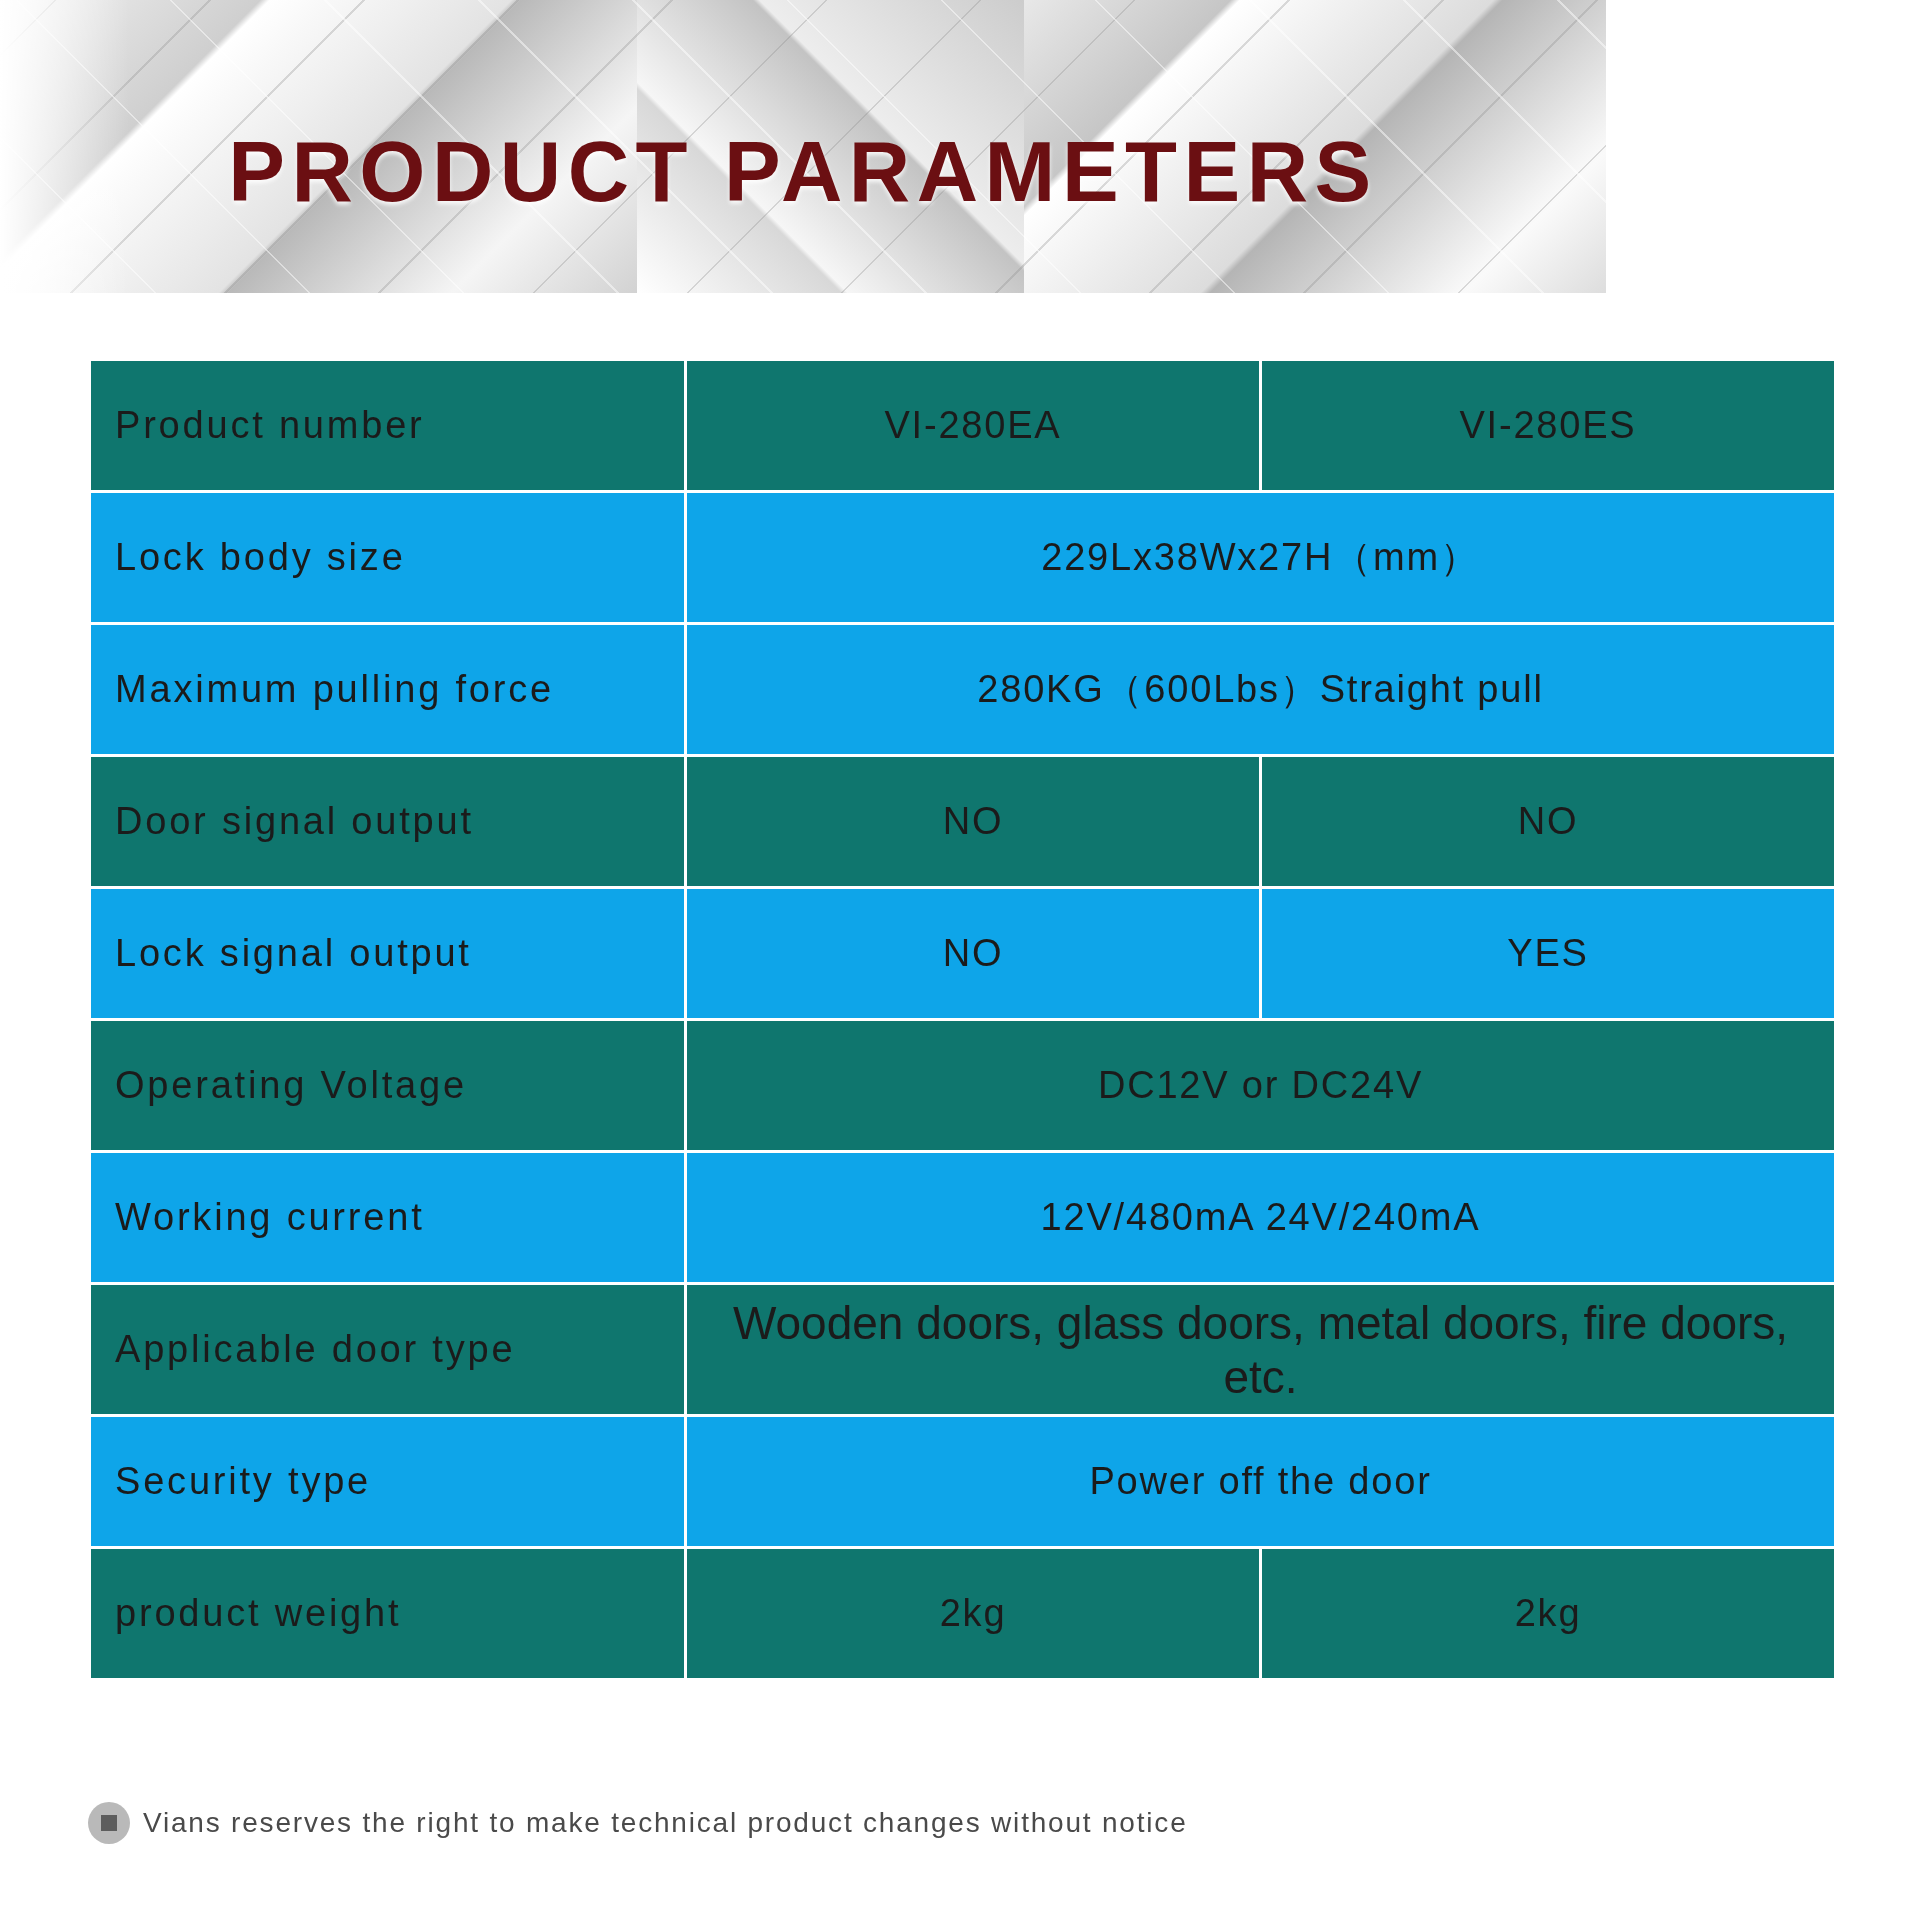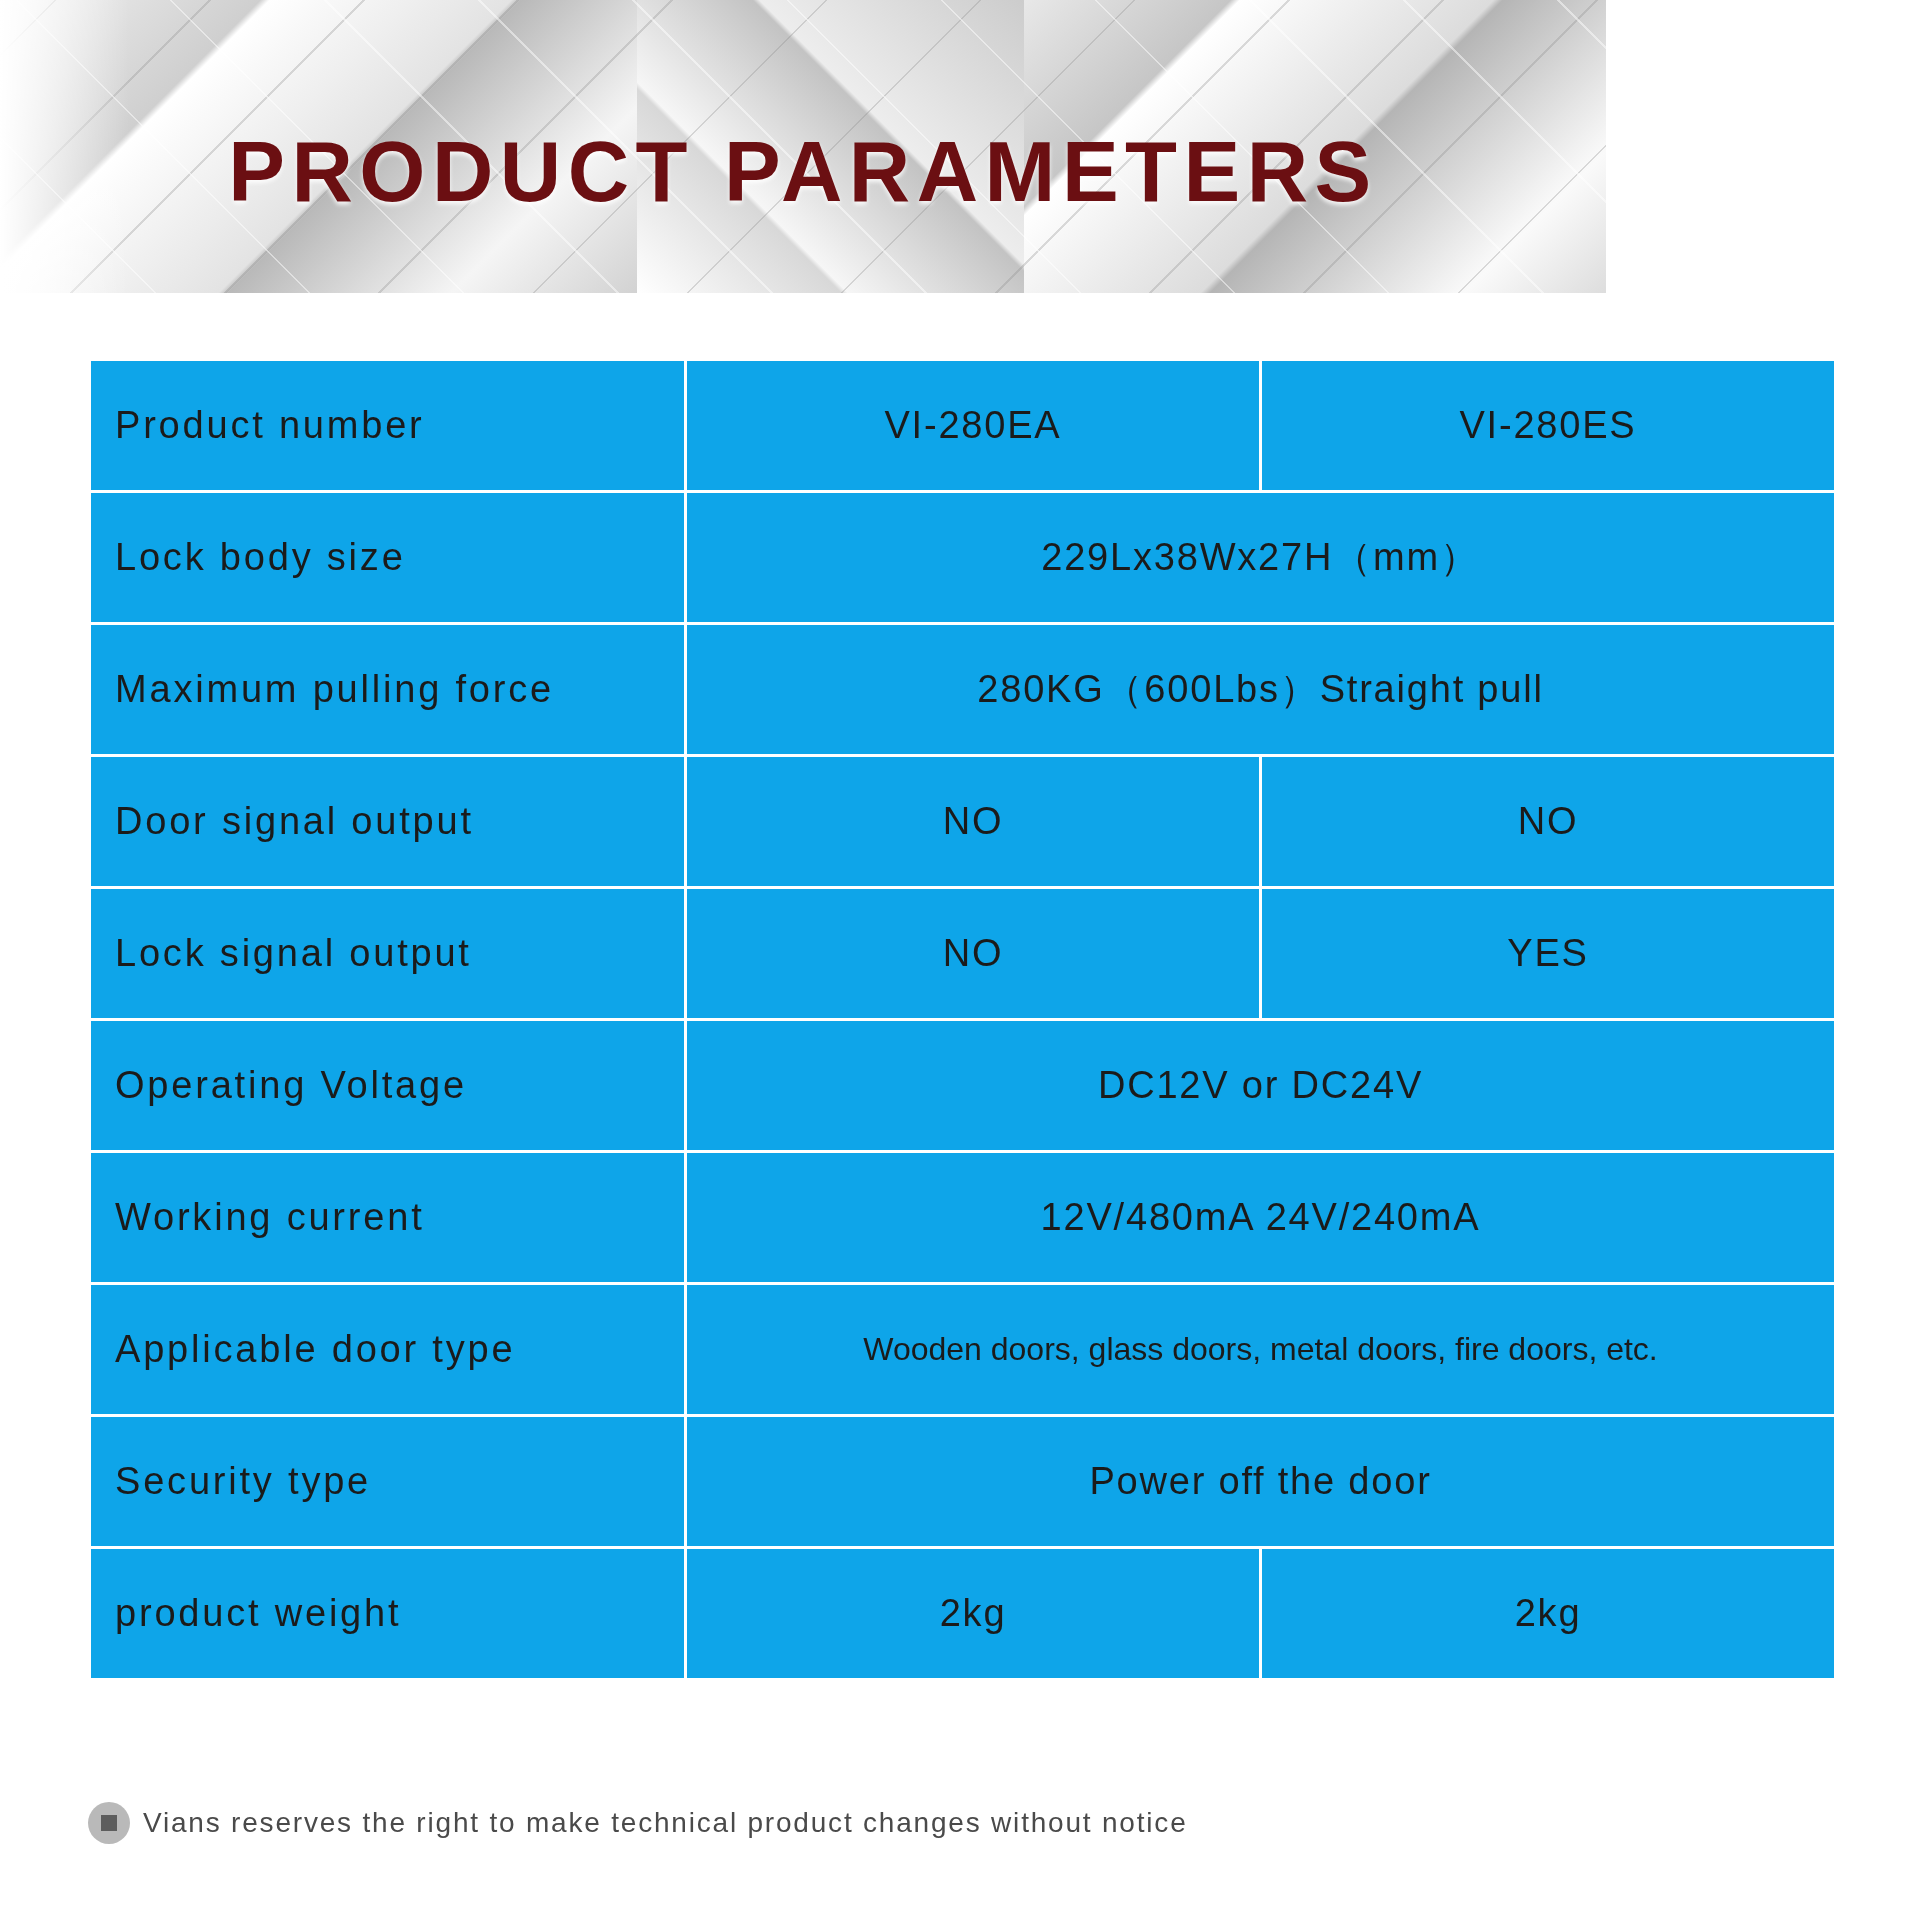--- a/index.html
+++ b/index.html
@@ -107,24 +107,24 @@
     letter-spacing: 2.8px;
     height: 129px;
   }
   .val {
     font-size: 38px;
     letter-spacing: 1.8px;
     text-align: center;
     height: 129px;
   }
   .val.small {
-    font-size: 32px;
+    font-size: 46px;
     letter-spacing: 0px;
   }
-  .row-dark td { background: #0ea5e9; margin-top: 27px; }
+  .row-dark td { background: #0f766e; margin-top: 27px; }
   .row-light td { background: #0ea5e9; }
 
   .note {
     position: absolute;
     left: 88px;
     top: 1802px;
     display: flex;
     align-items: center;
     gap: 13px;
   }

